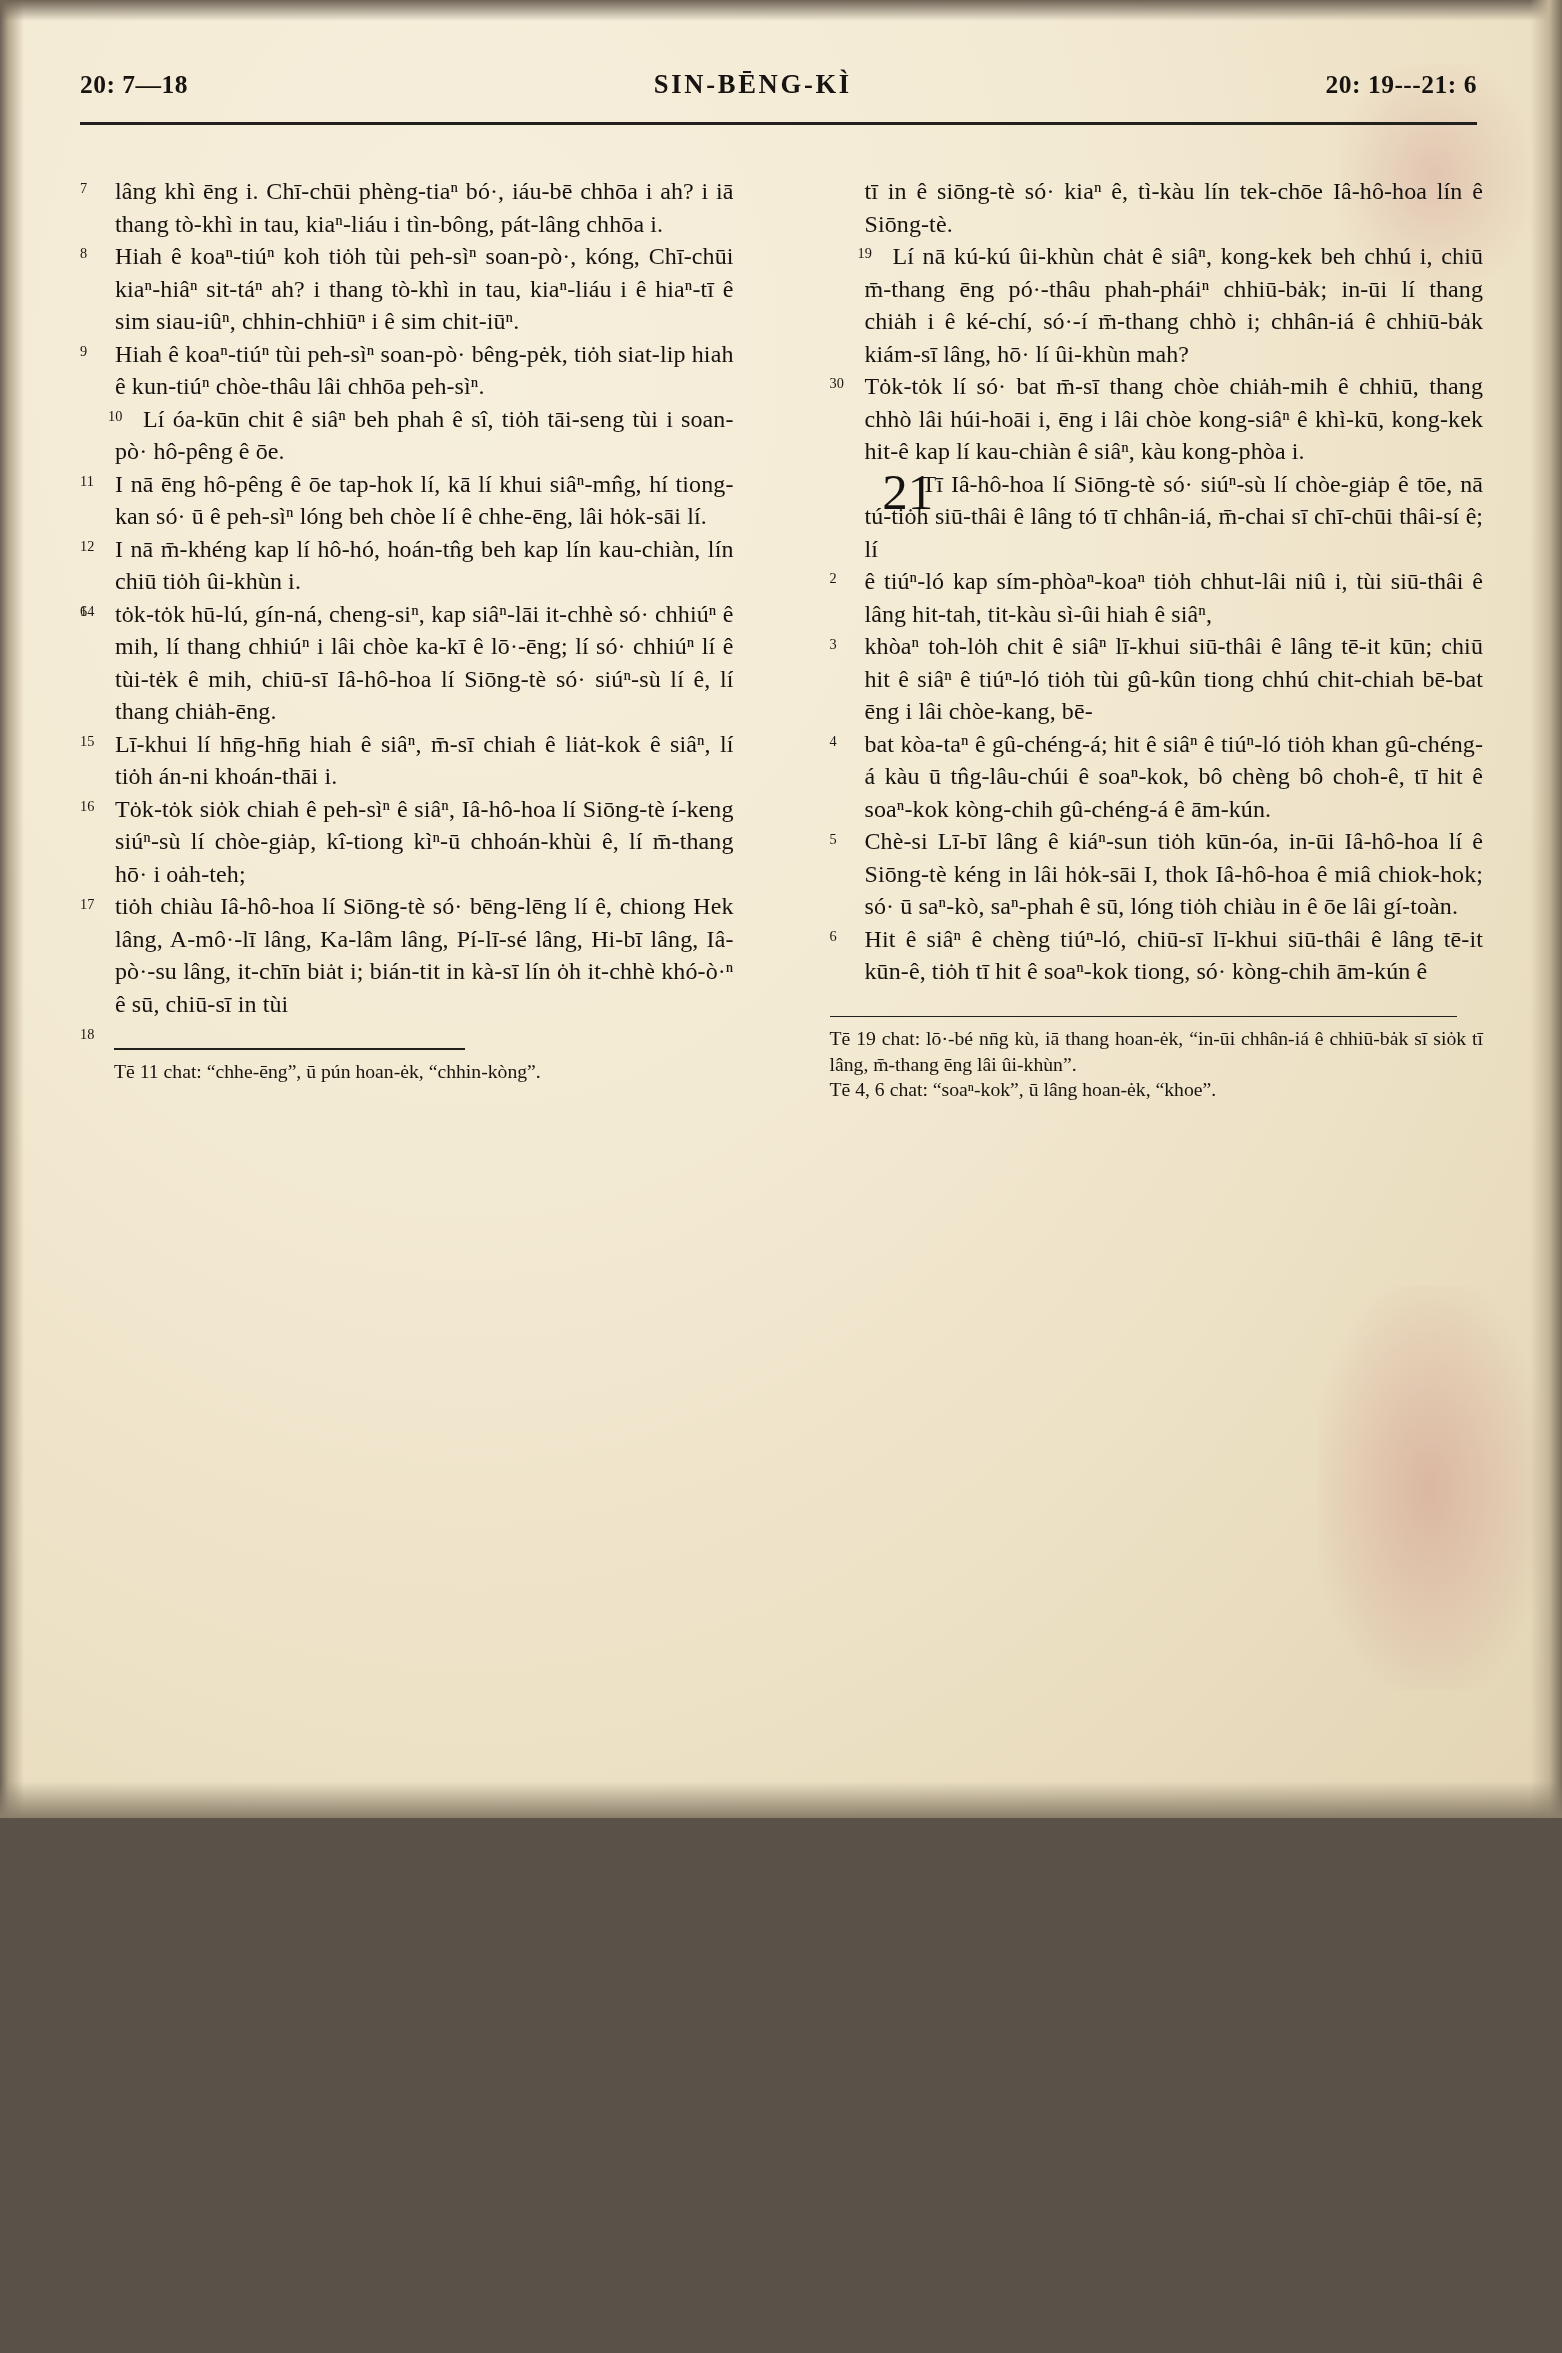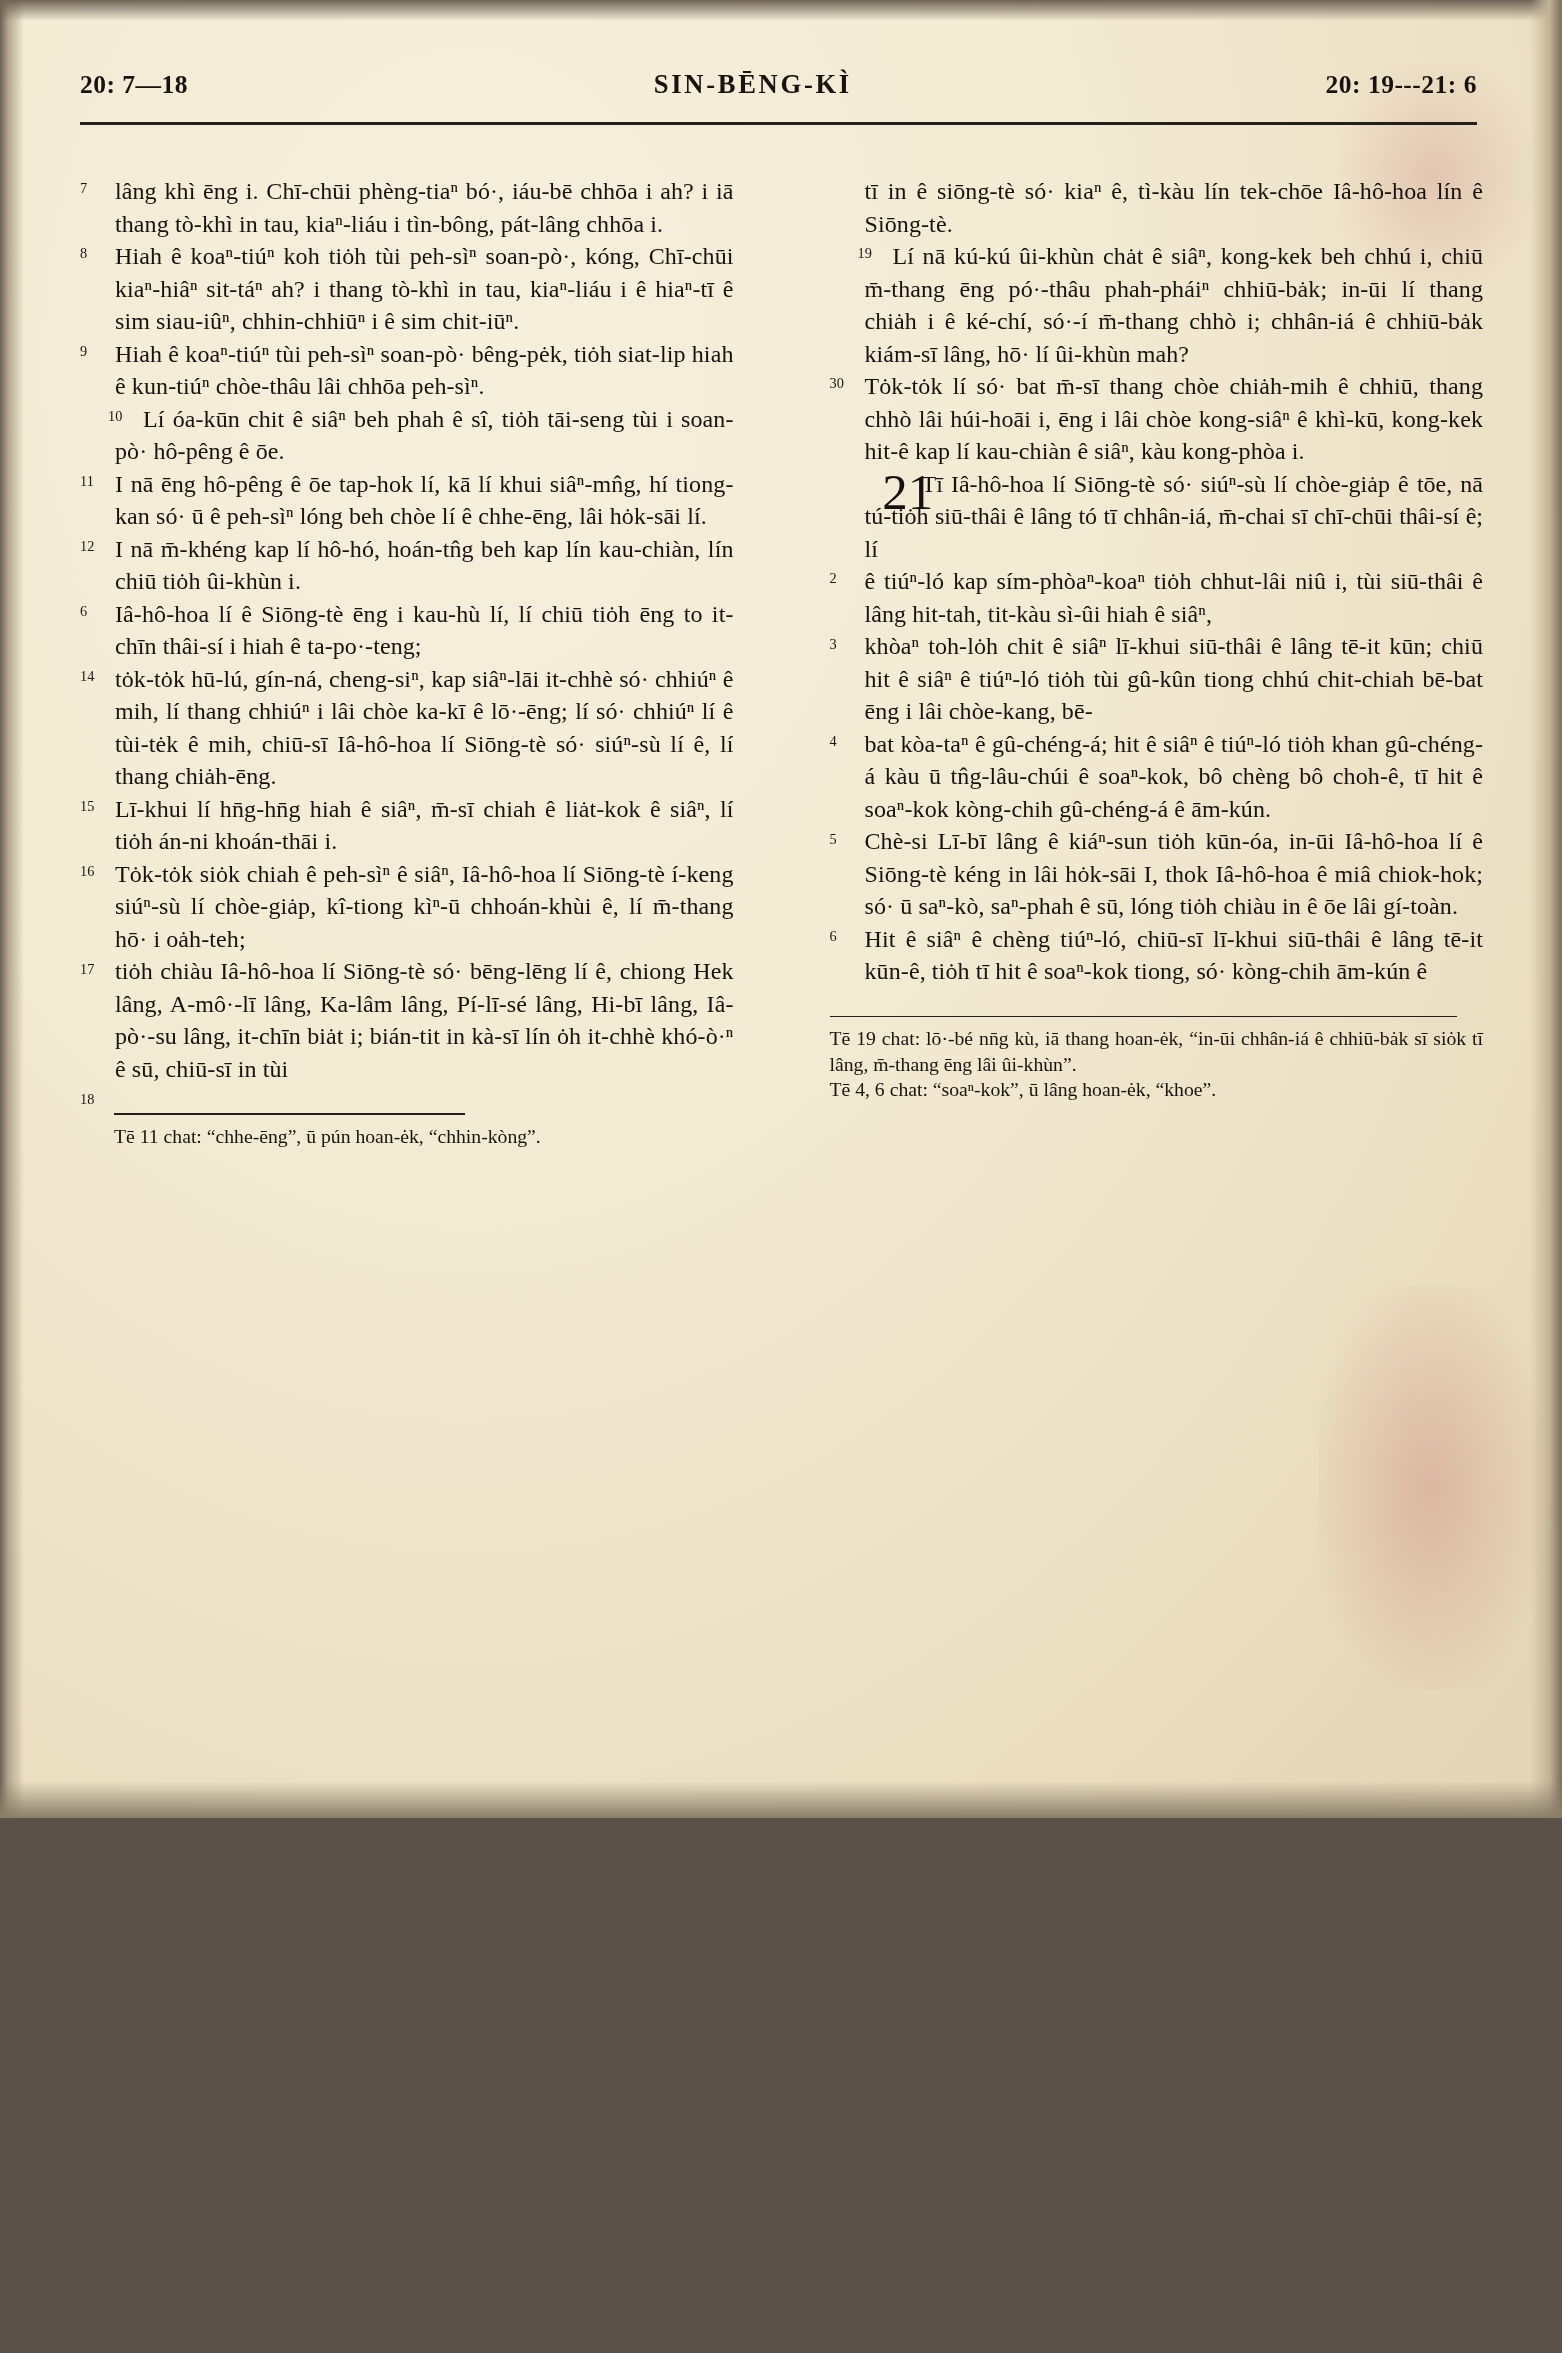--- a/index.html
+++ b/index.html
@@ -216,21 +216,20 @@
         <div class="verse">
           <span class="vnum">11</span>
           <span class="vtext">I nā ēng hô-pêng ê ōe tap-hok lí, kā lí khui siâⁿ-mn̂g, hí tiong-kan só· ū ê peh-sìⁿ lóng beh chòe lí ê chhe-ēng, lâi hȯk-sāi lí.</span>
         </div>
         <div class="verse">
           <span class="vnum">12</span>
           <span class="vtext">I nā m̄-khéng kap lí hô-hó, hoán-tn̂g beh kap lín kau-chiàn, lín chiū tiȯh ûi-khùn i.</span>
         </div>
         <div class="verse">
           <span class="vnum">6</span>
-          <span class="vtext">Iâ-hô-hoa lí ê Siōng-tè ēng i kau-hù lí, lí chiū tiȯh ēng to it-chīn thâi-sí i hiah ê ta-po·-teng;</span>
         </div>
         <div class="verse">
           <span class="vnum">14</span>
           <span class="vtext">tȯk-tȯk hū-lú, gín-ná, cheng-siⁿ, kap siâⁿ-lāi it-chhè só· chhiúⁿ ê mih, lí thang chhiúⁿ i lâi chòe ka-kī ê lō·-ēng; lí só· chhiúⁿ lí ê tùi-tėk ê mih, chiū-sī Iâ-hô-hoa lí Siōng-tè só· siúⁿ-sù lí ê, lí thang chiȧh-ēng.</span>
         </div>
         <div class="verse">
           <span class="vnum">15</span>
           <span class="vtext">Lī-khui lí hn̄g-hn̄g hiah ê siâⁿ, m̄-sī chiah ê liȧt-kok ê siâⁿ, lí tiȯh án-ni khoán-thāi i.</span>
         </div>
         <div class="verse">

